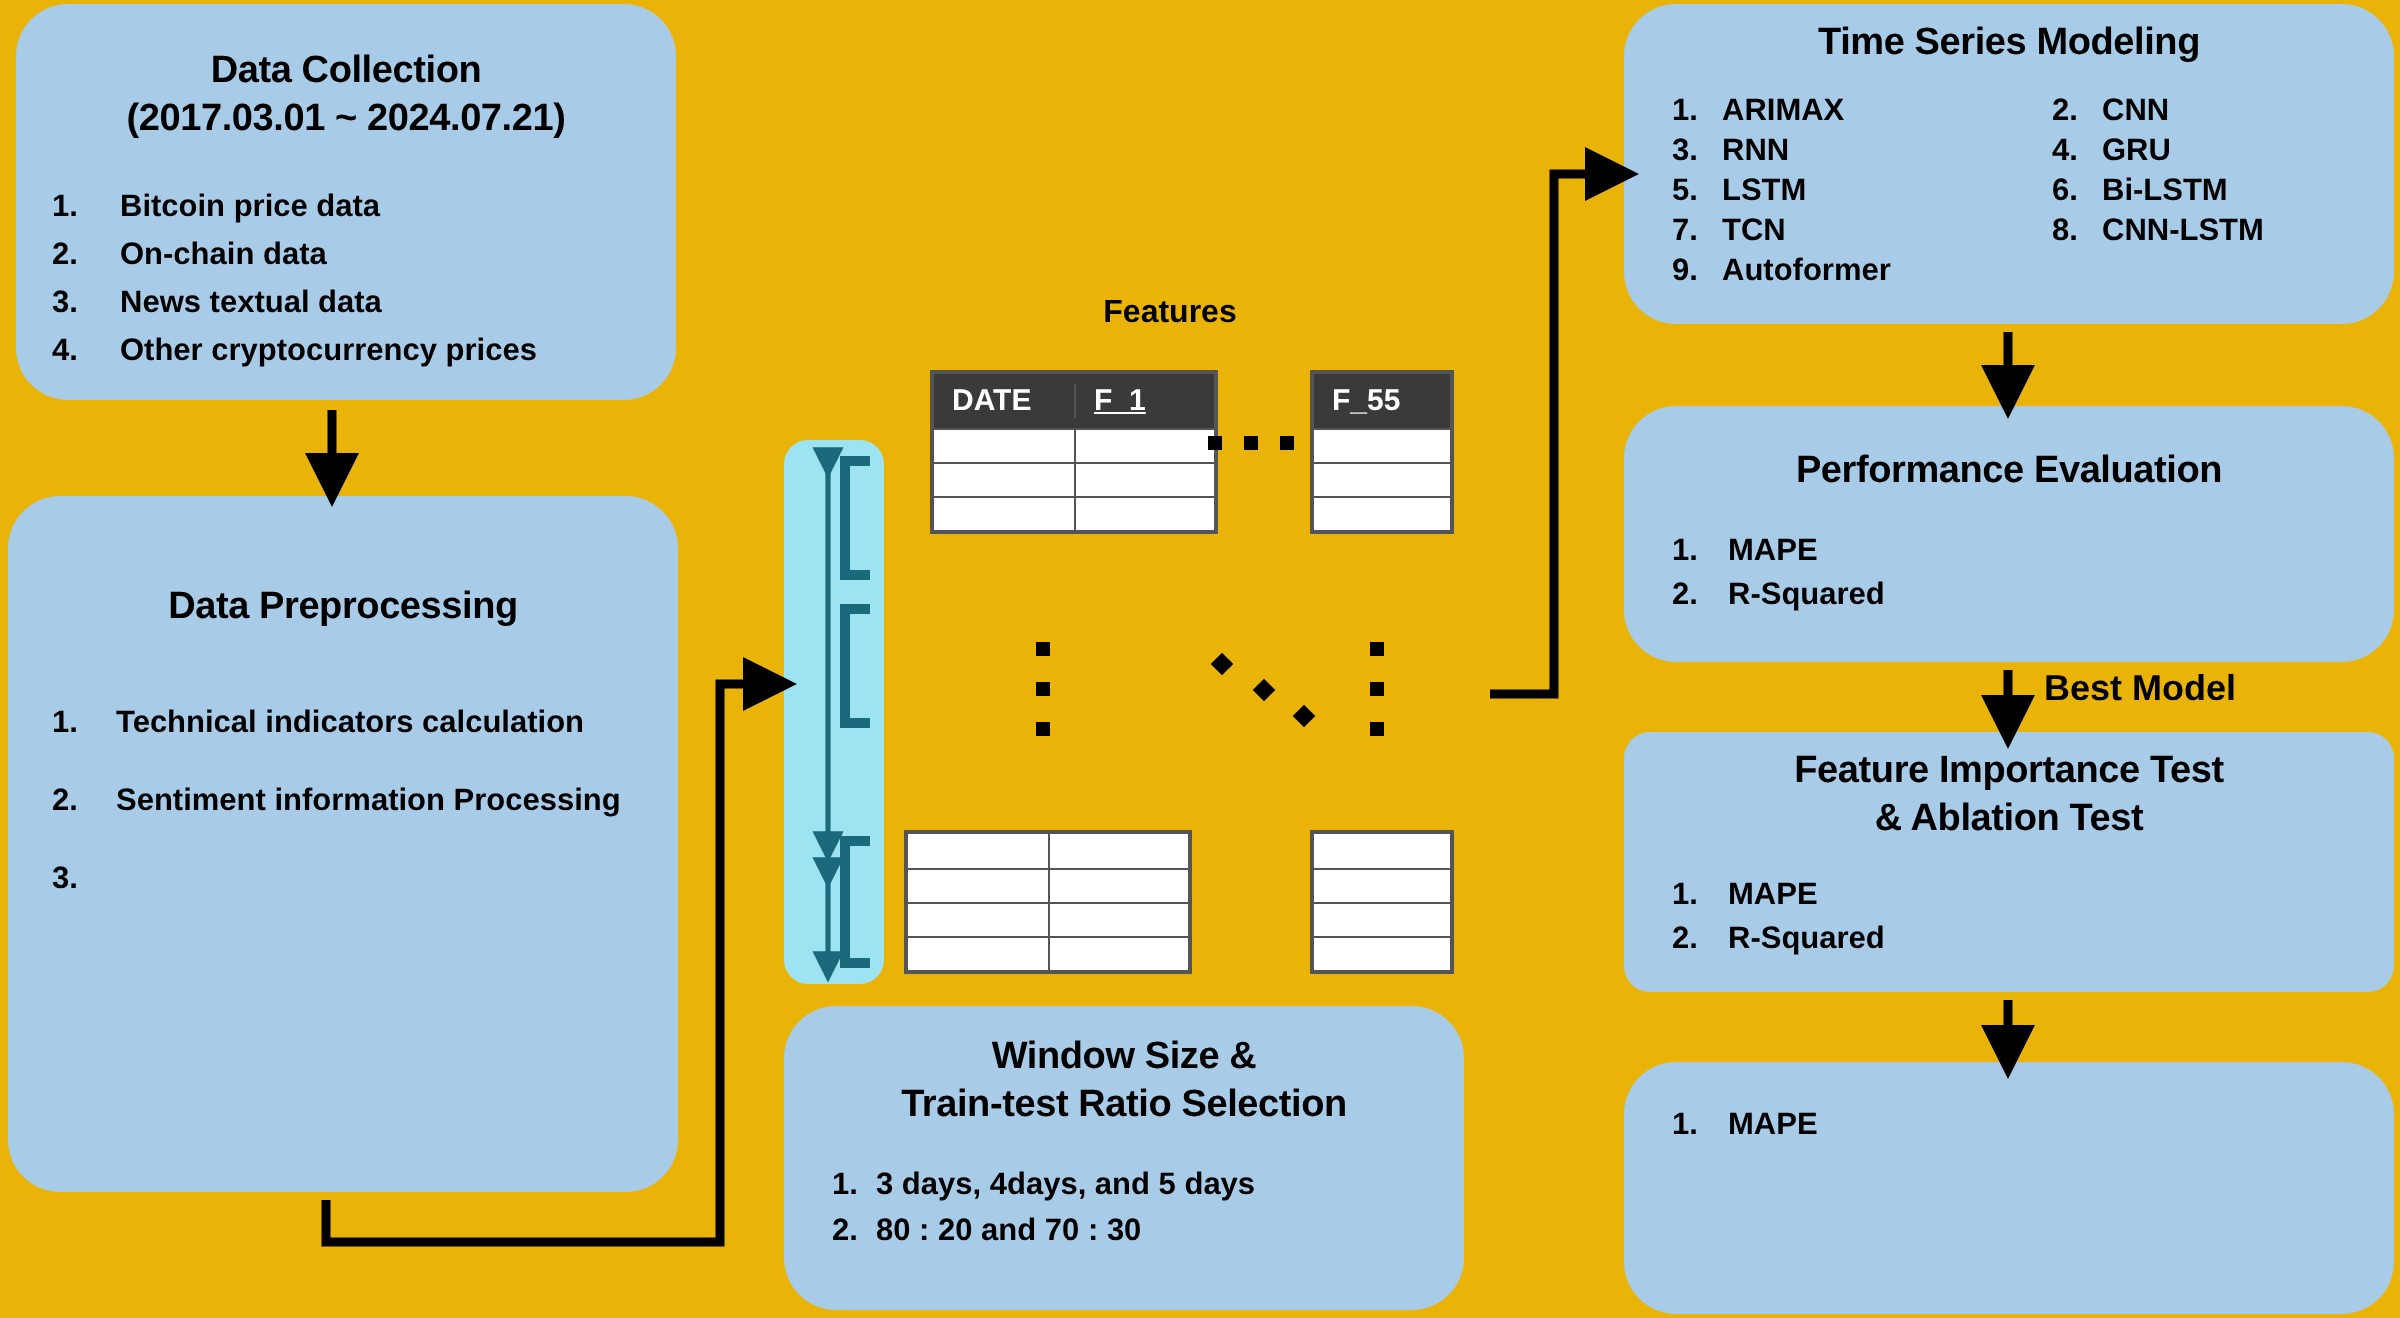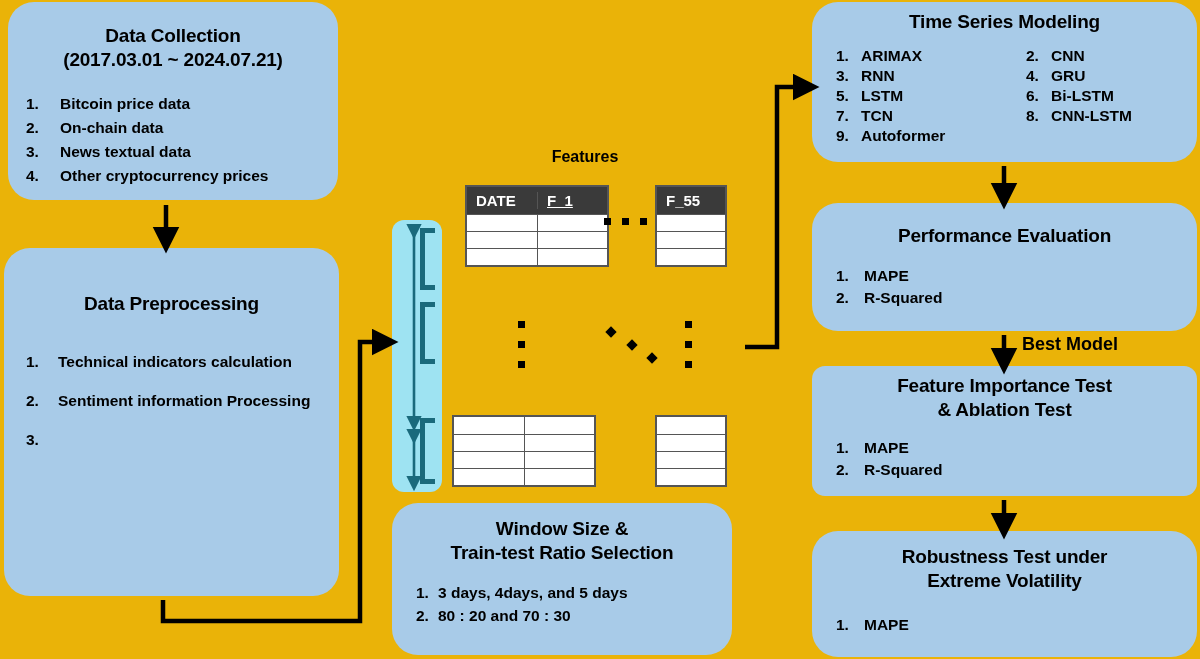--- a/index.html
+++ b/index.html
@@ -426,24 +426,20 @@
           <span class="txt">MAPE</span>
         </li>
       <li>
           <span class="num">2.</span>
           <span class="txt">R-Squared</span>
         </li>
     </ol>
   </div>
 
   <div class="box" id="box-robustness">
-    <div class="box-title">
-      <span class="ln">Robustness Test under</span>
-      <span class="ln">Extreme Volatility</span>
-    </div>
     <ol class="box-list">
       <li>
           <span class="num">1.</span>
           <span class="txt">MAPE</span>
         </li>
     </ol>
   </div>
 
   <div id="best-model-label">Best Model</div>
 

